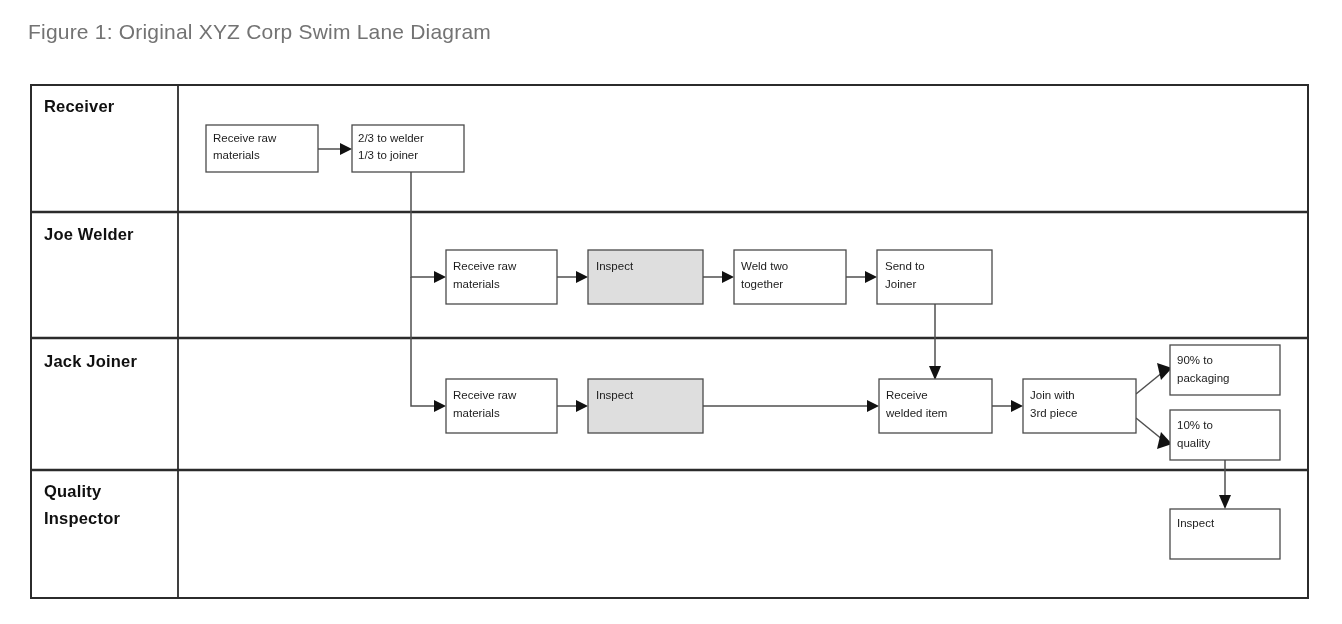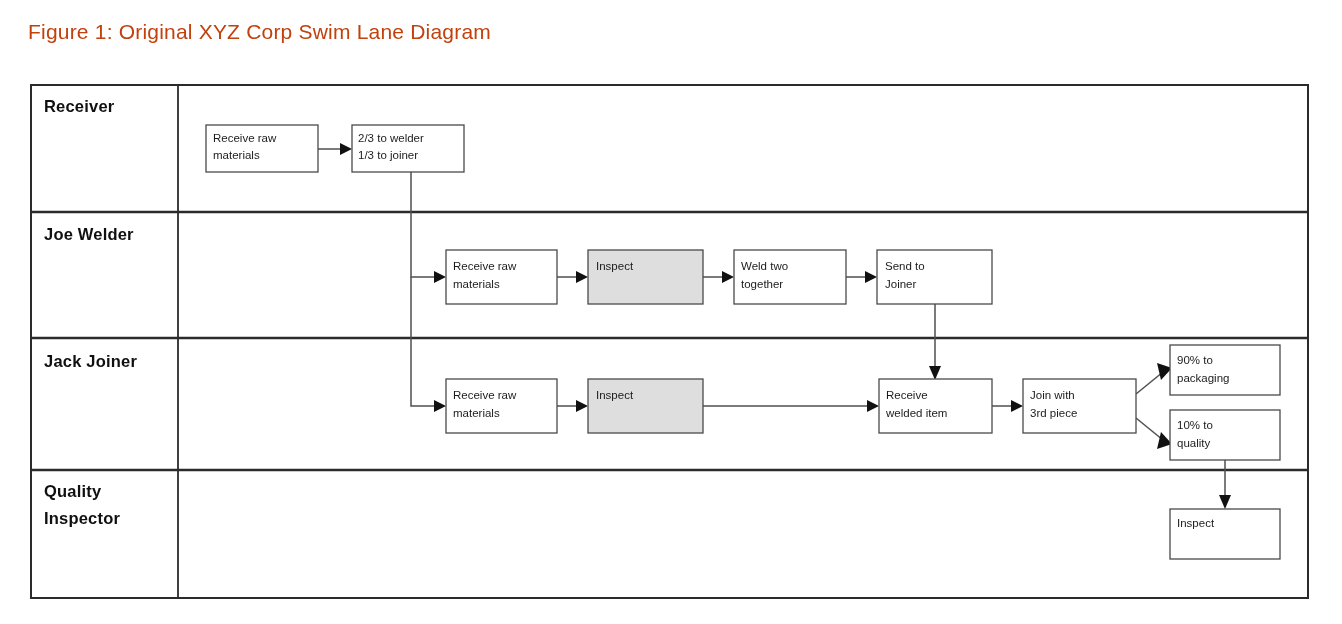--- a/index.html
+++ b/index.html
@@ -13,21 +13,21 @@
     position: relative;
     overflow: hidden;
     font-family: "Liberation Sans", sans-serif;
   }
   #figure-title {
     position: absolute;
     left: 28px;
     top: 20px;
     font-size: 21px;
     font-weight: 400;
-    color: #c2410c;
+    color: #737373;
     letter-spacing: 0.2px;
     white-space: nowrap;
   }
   #diagram-svg {
     position: absolute;
     left: 0;
     top: 0;
   }
   .lane-label {
     font-family: "Liberation Sans", sans-serif;

